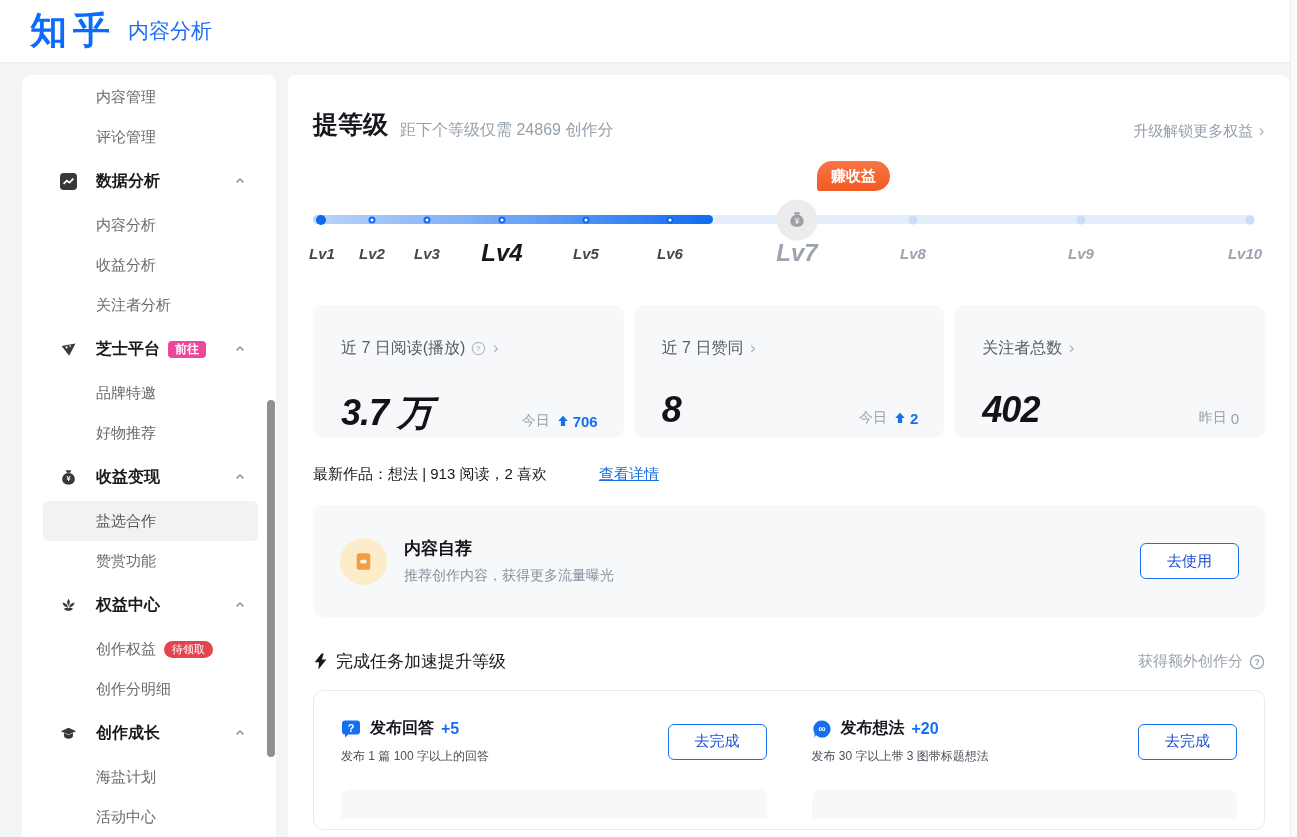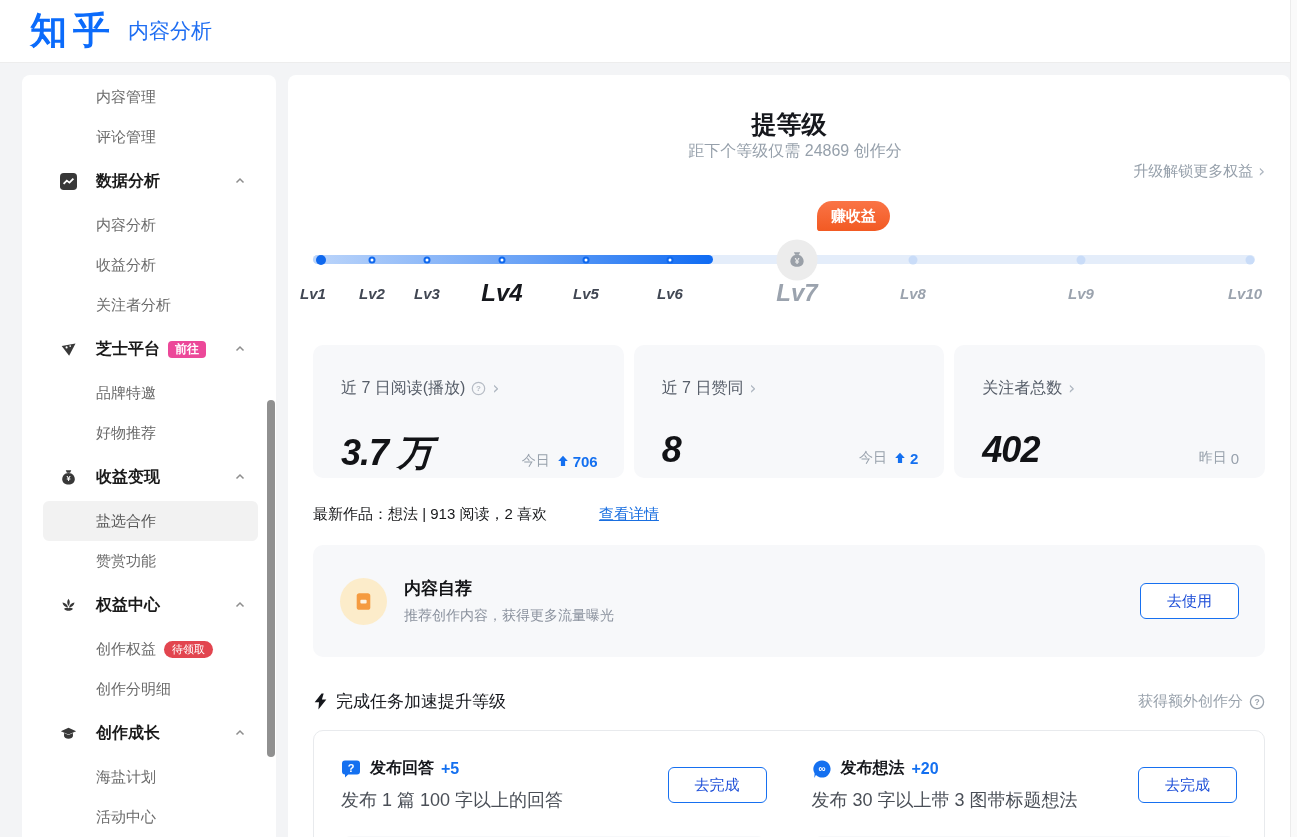--- a/index.html
+++ b/index.html
@@ -53,21 +53,21 @@
     position:absolute; right:1px; top:325px; width:8px; height:357px;
     background:#909090; border-radius:4px;
   }
 
   
   .main {
     position:absolute; left:288px; top:75px; width:1002px; height:790px;
     background:#fff; border-radius:8px 8px 0 0;
   }
   .main-head {
-    display:flex; align-items:center; padding:33px 25px 0;flex-direction:column;
+    display:flex; align-items:flex-end; padding:33px 25px 0;
   }
   .page-title { font-size:25px; font-weight:bold; color:#16181d; }
   .page-subtitle { font-size:16px; color:#96a0ab; margin-left:12px; }
   .upgrade-link { margin-left:auto; font-size:15px; color:#96a0ab; cursor:pointer; display:flex; align-items:center; }
   .chev-r { font-size:17px; color:#aeb6c0; margin-left:5px; line-height:1; font-family:"DejaVu Sans",sans-serif; }
 
   
   .progress { position:relative; margin:20px 25px 0; height:114px; }
   .earn-badge {
     position:absolute; left:504px; top:0; height:30px; line-height:30px;
@@ -148,21 +148,21 @@
   .task-panel {
     margin:17px 25px 0; border:1px solid #e8eaed; border-radius:10px;
     padding:27px 27px 0; height:140px; overflow:hidden;
   }
   .task-row { display:flex; gap:45px; }
   .task { flex:1; display:flex; align-items:center; justify-content:space-between; }
   .task-info {}
   .task-title-row { display:flex; align-items:center; }
   .task-title { font-size:16px; font-weight:bold; color:#16181d; margin-left:9px; }
   .task-pts { font-size:16px; font-weight:bold; color:#1470f0; margin-left:7px; }
-  .task-desc { font-size:18px; color:#4a4f57; margin-top:9px; }
+  .task-desc { font-size:12px; color:#4a4f57; margin-top:9px; }
   .ghost-row { display:flex; gap:45px; margin-top:24px; }
   .ghost { flex:1; height:30px; background:#f7f8fa; border-radius:10px 10px 0 0; }
 </style>
 </head>
 <body>
 
 <div class="topbar">
   <span class="logo">知乎</span>
   <span class="app-title">内容分析</span>
 </div>
@@ -319,21 +319,21 @@
       <span class="dot dot-faint" style="left:768px"></span>
       <span class="dot dot-faint" style="left:937px"></span>
       <span class="lv7-circle">
         <svg width="21" height="21" viewBox="0 0 20 20">
             <path d="M7 2.6 h6 l-1.2 2.5 h-3.6 Z" fill="#9aa0a8"></path>
             <path d="M10 5.1 C5.7 5.1 3.7 8.5 3.7 11.2 C3.7 14.8 6.5 16.4 10 16.4 C13.5 16.4 16.3 14.8 16.3 11.2 C16.3 8.5 14.3 5.1 10 5.1 Z" fill="#9aa0a8"></path>
             <text x="10" y="13.5" font-size="8" fill="#ececec" text-anchor="middle" font-weight="bold">¥</text>
           </svg>
       </span>
     </div>
-    <span class="lv-label" style="left:0">Lv1</span>
+    <span class="lv-label" style="left:9px">Lv1</span>
     <span class="lv-label" style="left:59px">Lv2</span>
     <span class="lv-label" style="left:114px">Lv3</span>
     <span class="lv-label lv-current" style="left:189px">Lv4</span>
     <span class="lv-label" style="left:273px">Lv5</span>
     <span class="lv-label" style="left:357px">Lv6</span>
     <span class="lv-label lv-reward" style="left:484px">Lv7</span>
     <span class="lv-label lv-faint" style="left:600px">Lv8</span>
     <span class="lv-label lv-faint" style="left:768px">Lv9</span>
     <span class="lv-label lv-faint" style="left:932px">Lv10</span>
   </div>

